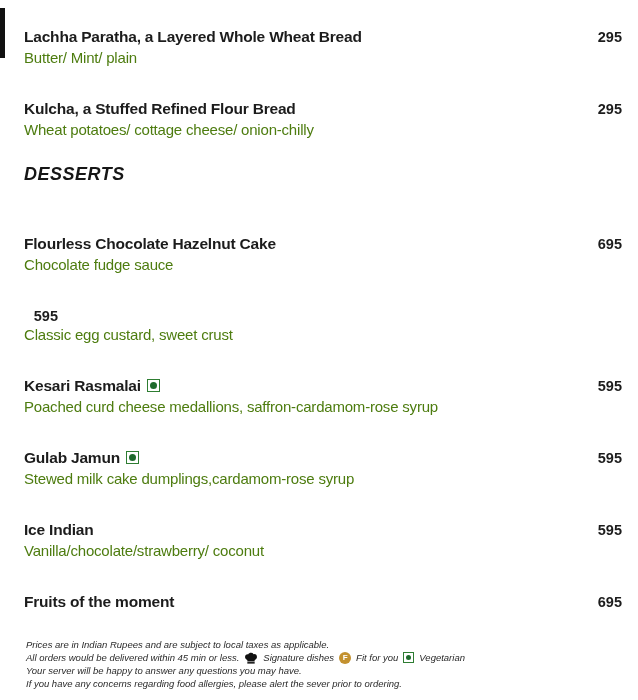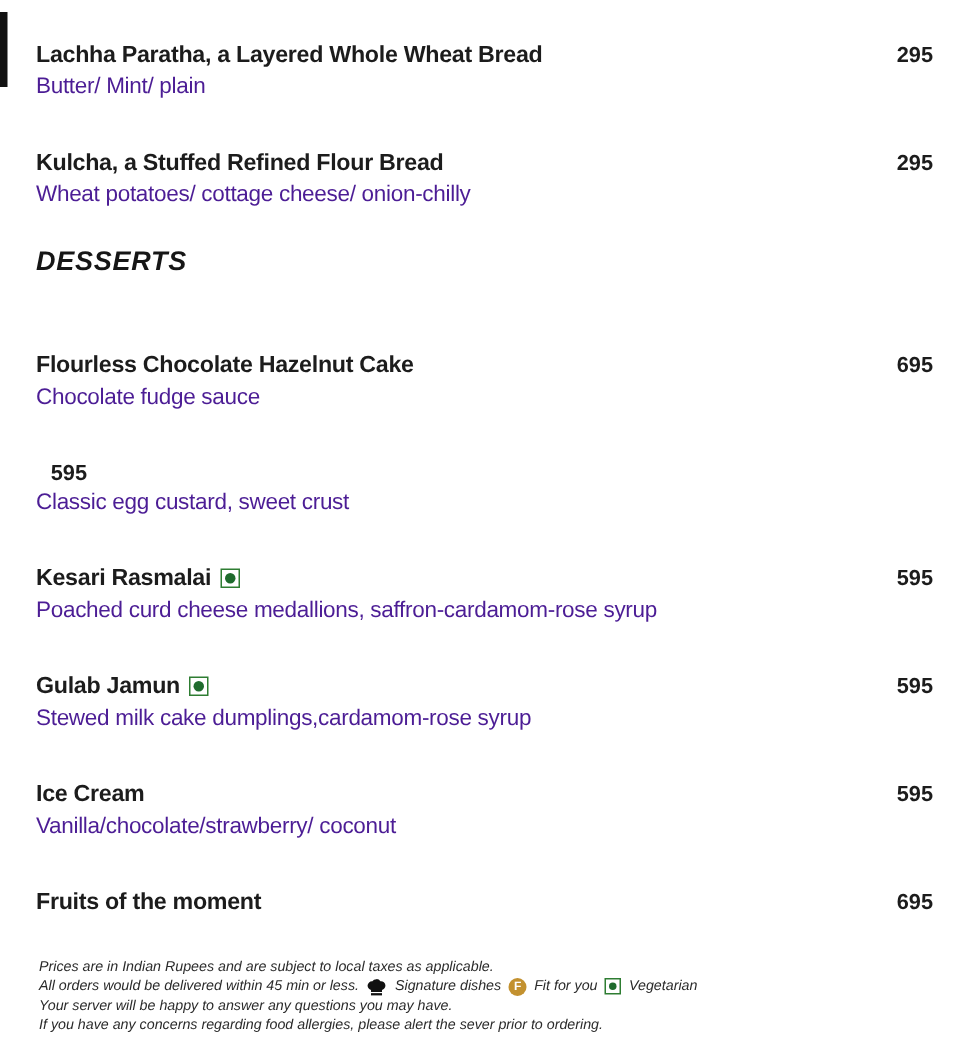--- a/index.html
+++ b/index.html
@@ -44,21 +44,21 @@
     font-size: 14.5px;
     color: #1c1c1c;
     min-width: 34px;
     text-align: right;
     margin-top: 19px;
   }
   .item-desc {
     font-size: 15px;
     line-height: 22px;
     letter-spacing: -0.2px;
-    color: #4c1d95;
+    color: #4d7c0f;
     font-weight: normal;
   }
   .section-title {
     font-weight: bold;
     font-style: italic;
     font-size: 18px;
     letter-spacing: 0.5px;
     color: #161616;
     margin: 10px 0 32px 0;
   }
@@ -171,21 +171,21 @@
           <span>Gulab Jamun</span>
           <span class="veg-badge"></span>
         </span>
       <span class="item-price">595</span>
     </div>
     <div class="item-desc">Stewed milk cake dumplings,cardamom-rose syrup</div>
   </div>
 
   <div class="menu-item">
     <div class="item-head">
-      <span class="item-name">Ice Cream</span>
+      <span class="item-name">Ice Indian</span>
       <span class="item-price">595</span>
     </div>
     <div class="item-desc">Vanilla/chocolate/strawberry/ coconut</div>
   </div>
 
   <div class="menu-item">
     <div class="item-head">
       <span class="item-name">Fruits of the moment</span>
       <span class="item-price">695</span>
     </div>

